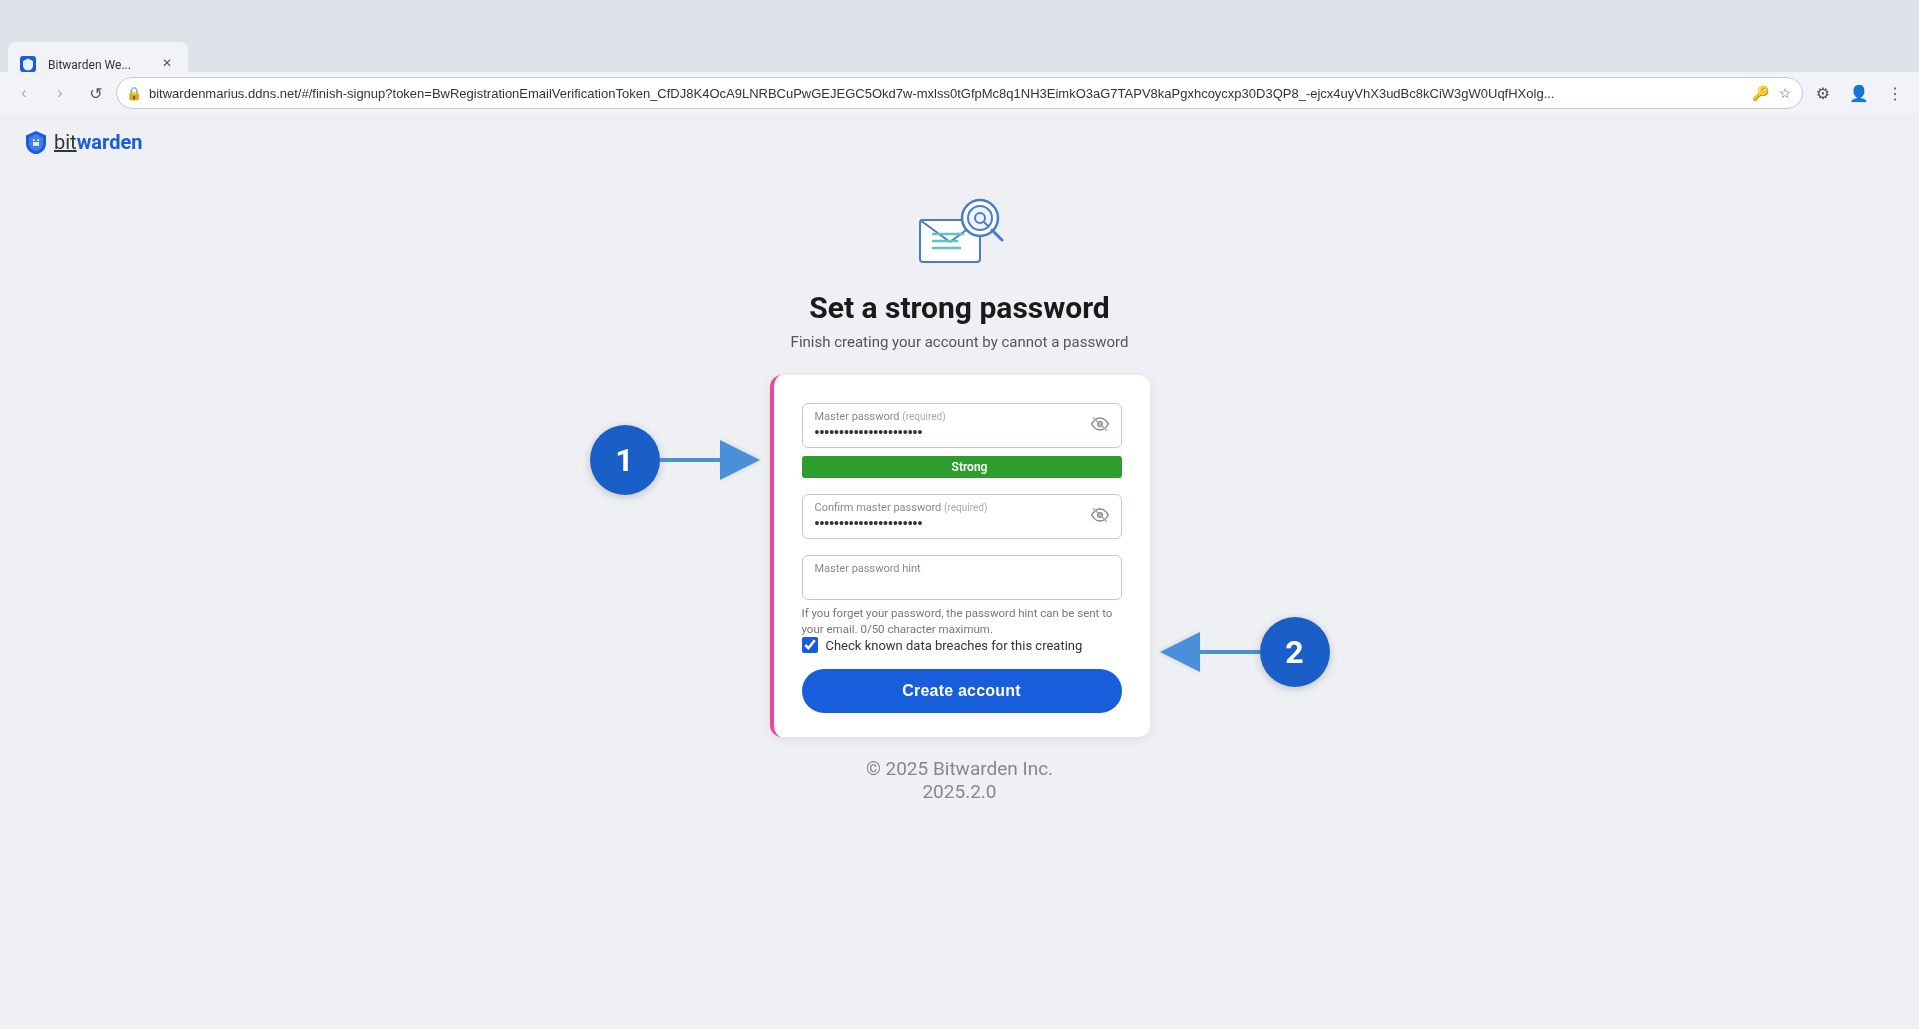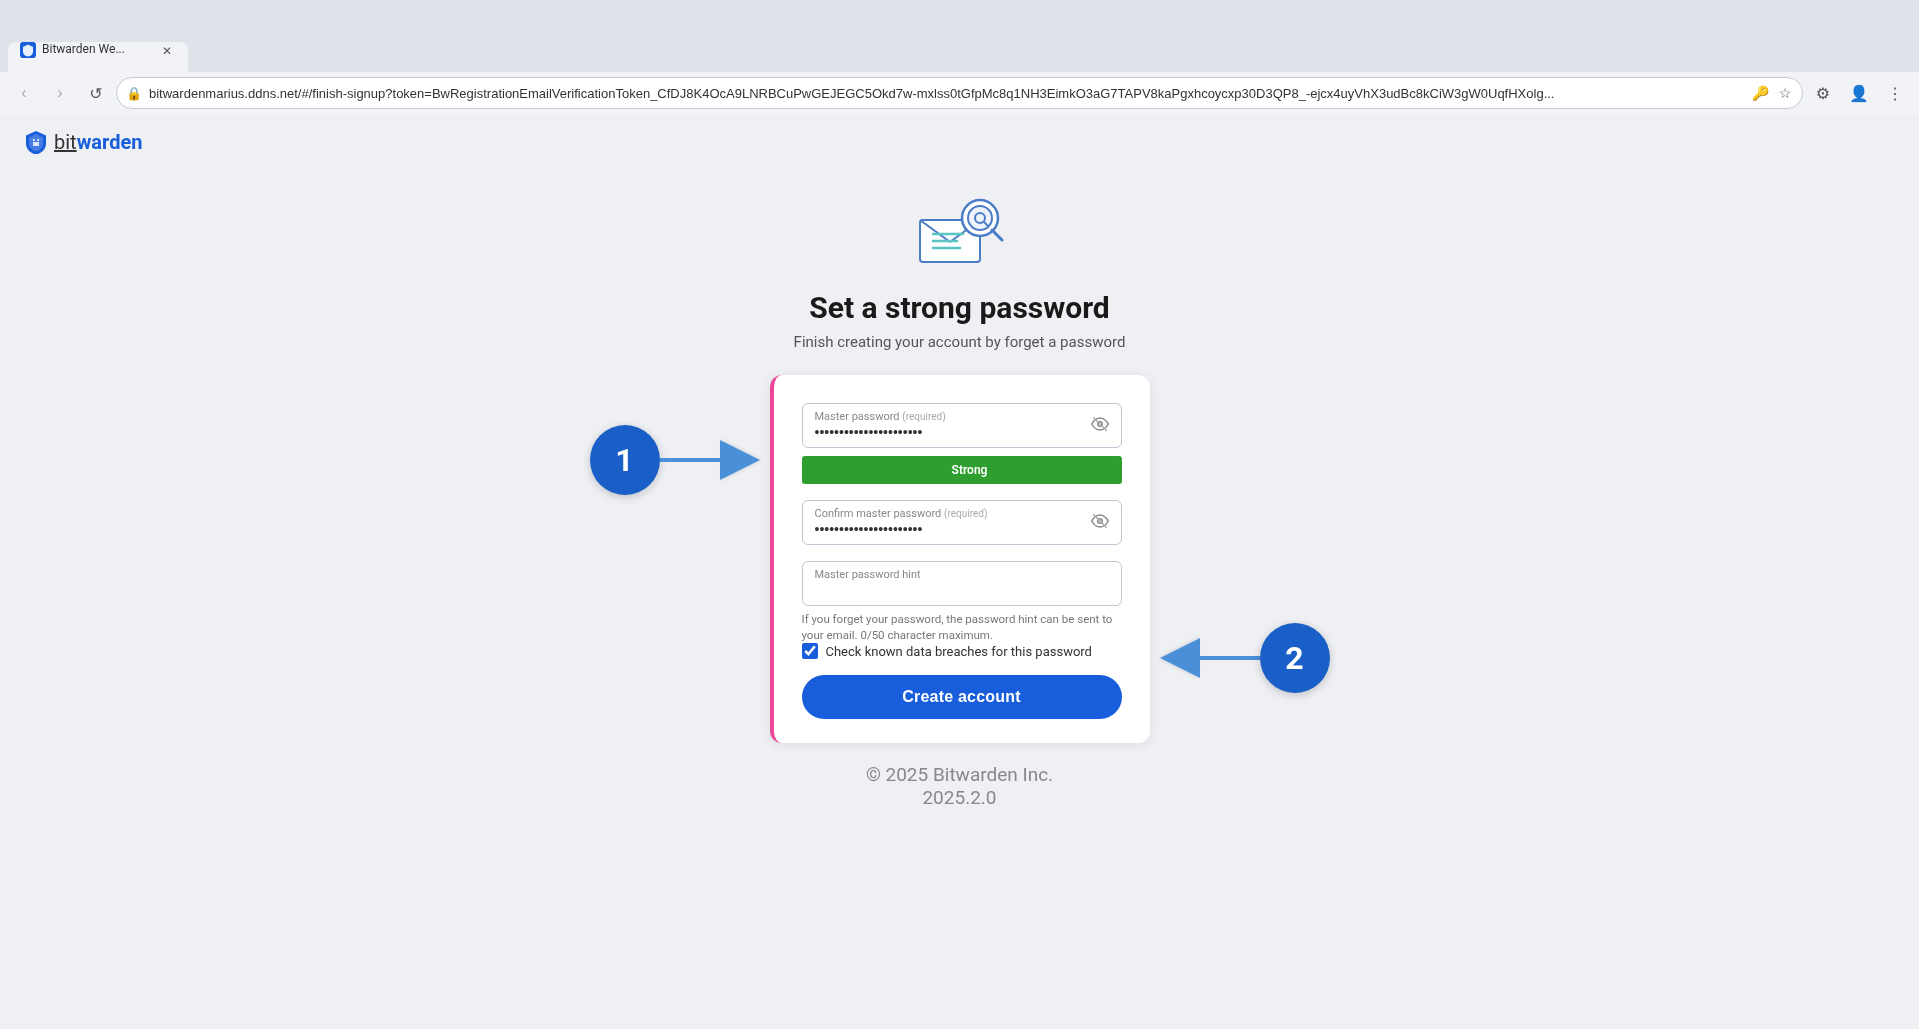--- a/index.html
+++ b/index.html
@@ -36,28 +36,28 @@
     .tabs-row {
       display: flex;
       align-items: flex-end;
       height: 36px;
       padding: 0 8px;
       background: #dee3ea;
     }
 
     .tab {
       display: flex;
-      align-items: flex-start;
+      align-items: flex-end;
       height: 30px;
       padding: 0 12px;
       background: #f1f3f6;
       border-radius: 8px 8px 0 0;
       font-size: 12px;
       color: #333;
-      gap: 6px;
+      gap: 12px;
       min-width: 180px;
       max-width: 240px;
       position: relative;
     }
 
     .tab-favicon {
       width: 16px;
       height: 16px;
       flex-shrink: 0;
     }
@@ -357,21 +357,21 @@
     .warning-text strong {
       color: #333;
       font-weight: 600;
     }
 
     .strength-bar-wrap {
       margin: 8px 0 4px;
     }
 
     .strength-bar {
-      height: 28px;
+      height: 22px;
       background: #2e9e2e;
       border-radius: 3px;
       display: flex;
       align-items: center;
       justify-content: center;
       padding-left: 16px;
     }
 
     .strength-bar-text {
       color: white;
@@ -550,21 +550,21 @@
         <circle cx="65" cy="28" r="12" fill="#eef3fb" stroke="#4a7cc7" stroke-width="2"></circle>
 
         <line x1="77" y1="40" x2="87" y2="50" stroke="#4a7cc7" stroke-width="3" stroke-linecap="round"></line>
 
         <circle cx="65" cy="28" r="5" fill="none" stroke="#4a7cc7" stroke-width="2"></circle>
         <line x1="69" y1="32" x2="73" y2="36" stroke="#4a7cc7" stroke-width="2" stroke-linecap="round"></line>
       </svg>
     </div>
 
     <h1 class="hero-title">Set a strong password</h1>
-    <p class="hero-subtitle">Finish creating your account by forget a password</p>
+    <p class="hero-subtitle">Finish creating your account by cannot a password</p>
 
     <div style="position: relative; display: flex; align-items: flex-start;">
 
       <div class="annotation-1">
         <div class="annotation-circle">
           <span>1</span>
         </div>
         <div class="arrow-shaft">
           <div class="shaft-line"></div>
           <div class="annotation-arrow-right"></div>
@@ -617,21 +617,21 @@
           <div class="hint-field-wrap">
             <label>Master password hint</label>
             <input type="text" style="">
           </div>
           <p class="hint-info">If you forget your password, the password hint can be sent to your email. 0/50 character maximum.</p>
         </div>
 
         
         <div class="checkbox-row">
           <input type="checkbox" id="breach-check" checked="" style="">
-          <label for="breach-check">Check known data breaches for this password</label>
+          <label for="breach-check">Check known data breaches for this creating</label>
         </div>
 
         
         <button class="create-btn">Create account</button>
       </div>
 
       <div class="annotation-2">
         <div class="arrow-shaft">
           <div class="annotation-arrow-left"></div>
           <div class="shaft-line"></div>

